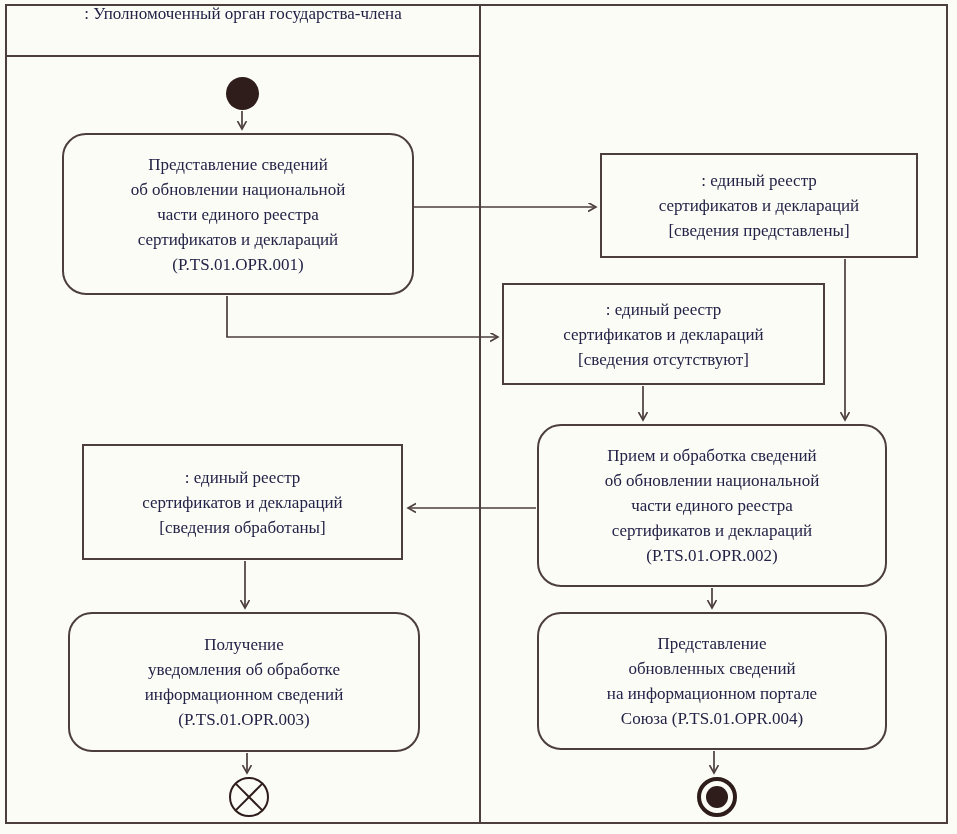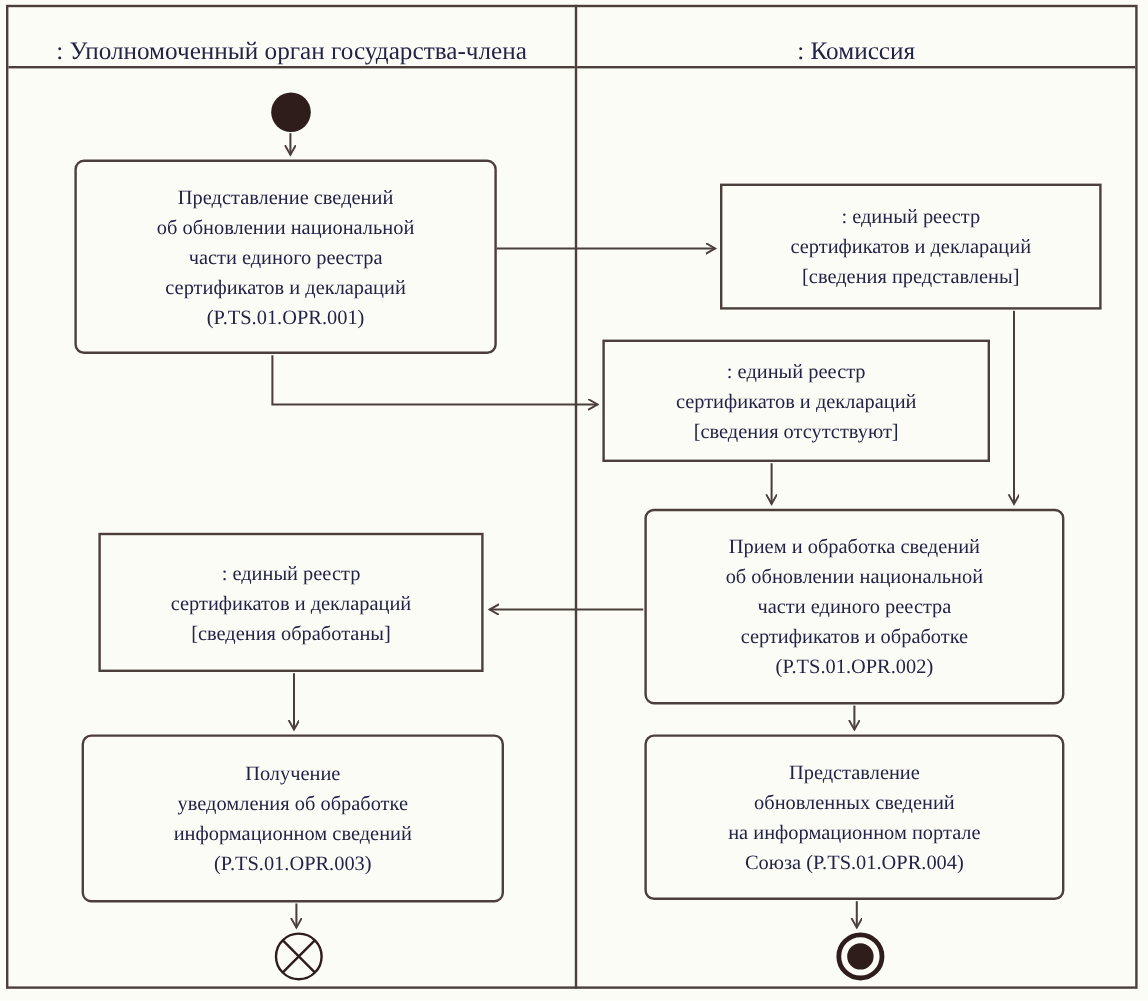--- a/index.html
+++ b/index.html
@@ -13,32 +13,32 @@
     position:absolute;left:5px;top:4px;width:943px;height:820px;
     border:2px solid #4b3e3b;box-sizing:border-box;
   }
   .lane-divider{
     position:absolute;left:479px;top:4px;width:2px;height:820px;
     background:#4b3e3b;
   }
   .lane-header{
     position:absolute;top:4px;height:53px;box-sizing:border-box;
     border-bottom:2px solid #4b3e3b;
-    display:flex;align-items:flex-end;justify-content:center;
-    font-size:21px;
+    display:flex;align-items:flex-start;justify-content:center;
+    font-size:17px;
   }
   .lane-header.left{left:7px;width:472px;}
   .lane-header.right{left:481px;width:465px;}
   .node{
     position:absolute;box-sizing:border-box;
     border:2px solid #4b3e3b;background:#fcfcf6;
     display:flex;align-items:center;justify-content:center;
     text-align:center;font-size:17px;line-height:25px;
   }
-  .action{border-radius:8px;}
+  .action{border-radius:24px;}
   .node-label{white-space:pre-line;}
   .start-node{
     position:absolute;left:226px;top:77px;width:33px;height:33px;
     border-radius:50%;background:#2e1d1a;
   }
   .flow-final{position:absolute;left:227px;top:775px;width:44px;height:44px;}
   .final-node{
     position:absolute;left:697px;top:777px;width:40px;height:40px;
     border:4px solid #2e1d1a;border-radius:50%;box-sizing:border-box;
     display:flex;align-items:center;justify-content:center;background:#fcfcf6;
@@ -49,23 +49,20 @@
 </head>
 <body>
 
 <div class="stage">
 
   <div class="frame"></div>
   <div class="lane-divider"></div>
 
   <div class="lane-header left">
     <span>: Уполномоченный орган государства-члена</span>
-  </div>
-  <div class="lane-header right">
-    <span>: Комиссия</span>
   </div>
 
   <svg class="edges" width="957" height="834" viewBox="0 0 957 834">
     <defs>
       <marker id="arr" markerWidth="12" markerHeight="12" refX="8" refY="4.5" orient="auto" markerUnits="userSpaceOnUse">
         <path d="M0,0 L8,4.5 L0,9" fill="none" stroke="#4b3e3b" stroke-width="1.6"></path>
       </marker>
     </defs>
     <g stroke="#4b3e3b" stroke-width="1.7" fill="none">
       <polyline points="242,111 242,129" marker-end="url(#arr)"></polyline>
@@ -100,21 +97,21 @@
   <div class="node" style="left:502px;top:283px;width:323px;height:102px;">
     <span class="node-label">: единый реестр
 сертификатов и деклараций
 [сведения отсутствуют]</span>
   </div>
 
   <div class="node action" style="left:537px;top:424px;width:350px;height:163px;">
     <span class="node-label">Прием и обработка сведений
 об обновлении национальной
 части единого реестра
-сертификатов и обработке
+сертификатов и деклараций
 (P.TS.01.OPR.002)</span>
   </div>
 
   <div class="node" style="left:82px;top:444px;width:321px;height:116px;">
     <span class="node-label">: единый реестр
 сертификатов и деклараций
 [сведения обработаны]</span>
   </div>
 
   <div class="node action" style="left:68px;top:612px;width:352px;height:140px;">

